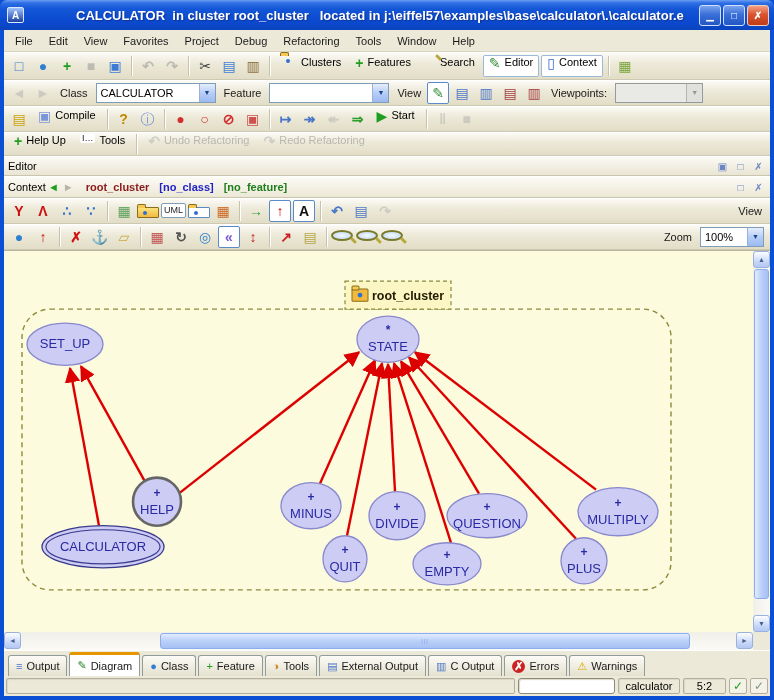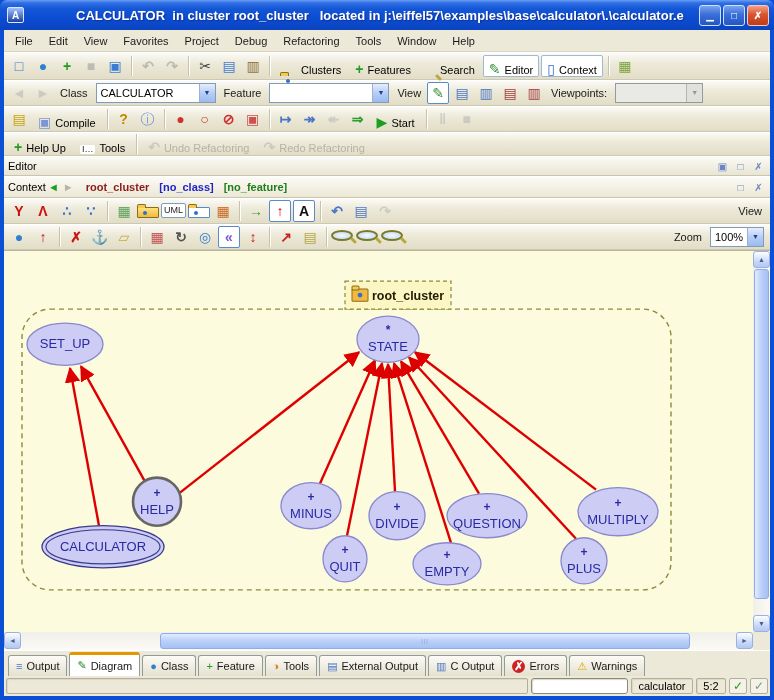--- a/index.html
+++ b/index.html
@@ -15,21 +15,21 @@
     display:flex;align-items:center;justify-content:center;background:linear-gradient(#7ba4ee,#3a6fd8 45%,#2257c4);}
   .winbtn.close{background:linear-gradient(#f2a285,#da5430 45%,#bf3a16);border-color:#f3cdbd;font-weight:bold;}
   
   .menubar{height:22px;flex:0 0 22px;background:#ece9d8;display:flex;align-items:center;font-size:11px;padding-left:3px;border-bottom:1px solid #d8d4c0;}
   .menu-item{padding:3px 8px;color:#1a1a1a;}
   .tbrow{display:flex;align-items:center;padding:1px 3px;background:linear-gradient(#fdfcf8,#ece9d8 45%,#e2ddc6);
     box-shadow:inset 0 1px 0 #fff;border-bottom:1px solid #cdc9b2;font-size:11px;}
   .tb-icon{min-width:22px;height:22px;display:inline-flex;align-items:center;justify-content:center;margin:0 1px;
     border:1px solid transparent;border-radius:2px;font-size:14px;line-height:1;}
   .tb-icon.pressed{background:#fff;border-color:#5a8ac8;}
-  .tb-btn{display:inline-flex;align-items:flex-end;gap:4px;height:22px;padding:0 5px;margin:0 1px;border:1px solid transparent;border-radius:2px;}
+  .tb-btn{display:inline-flex;align-items:flex-start;gap:4px;height:22px;padding:0 5px;margin:0 1px;border:1px solid transparent;border-radius:2px;}
   .tb-btn.pressed{background:#fff;border-color:#9db9d9;}
   .tb-btn .tb-icon{min-width:0;height:auto;margin:0;border:none;}
   .tb-label{padding:0 5px;color:#1a1a1a;}
   .dis{opacity:.55;filter:grayscale(.8);}
   .dis .btxt{color:#8f8b7e;}
   .bold{font-weight:bold;}
   .sep{width:1px;height:20px;background:#c6c2ab;box-shadow:1px 0 0 #fff;margin:0 4px;flex:0 0 1px;}
   .spring{flex:1;}
   .combo{display:inline-flex;align-items:center;height:20px;border:1px solid #7f9db9;background:#fff;margin:0 3px;}
   .combo .val{flex:1;padding:0 4px;font-size:11px;white-space:nowrap;overflow:hidden;}
@@ -278,21 +278,21 @@
       <span class="glyph bold tb-icon" style="color: rgb(204, 34, 34);">↕</span>
       <span class="sep"></span>
       <span class="glyph bold tb-icon" style="color: rgb(204, 34, 34);">↗</span>
       <span class="glyph tb-icon" style="color: rgb(181, 166, 66);">▤</span>
       <span class="sep"></span>
       <span class="icon-mag tb-icon"></span>
       <span class="icon-mag tb-icon"></span>
       <span class="icon-mag tb-icon"></span>
       <span class="spring"></span>
       <span class="tb-label">Zoom</span>
-      <span class="combo" style="width: 54px;">
+      <span class="combo" style="width: 64px;">
         <span class="val">100%</span>
         <span class="drop">▼</span>
       </span>
     </div>
 
   <div class="canvas-wrap">
     <svg id="diagram-svg" viewBox="0 0 749 380" preserveAspectRatio="none">
         <defs>
           <marker id="arr" viewBox="0 0 10 10" refX="9" refY="5" markerWidth="6.5" markerHeight="6.5" orient="auto-start-reverse">
             <path d="M0,0 L10,5 L0,10 z" fill="#dd0000"></path>
@@ -422,20 +422,20 @@
       <span class="tab">
         <span class="glyph" style="color: rgb(224, 168, 0);">⚠</span>
         <span>Warnings</span>
       </span>
     </div>
 
   <div class="statusbar">
     <div class="panel grow"></div>
     <div class="panel white"></div>
     <div class="panel" style="width:62px">calculator</div>
-    <div class="panel" style="width:30px">5:2</div>
+    <div class="panel" style="width:43px">5:2</div>
     <div id="status-icons" style="display:flex;gap:3px">
         <span class="sic" style="color: rgb(30, 158, 30);">✓</span>
         <span class="sic" style="color: rgb(122, 154, 122);">✓</span>
       </div>
   </div>
 
 </div>
 
 </body></html>

